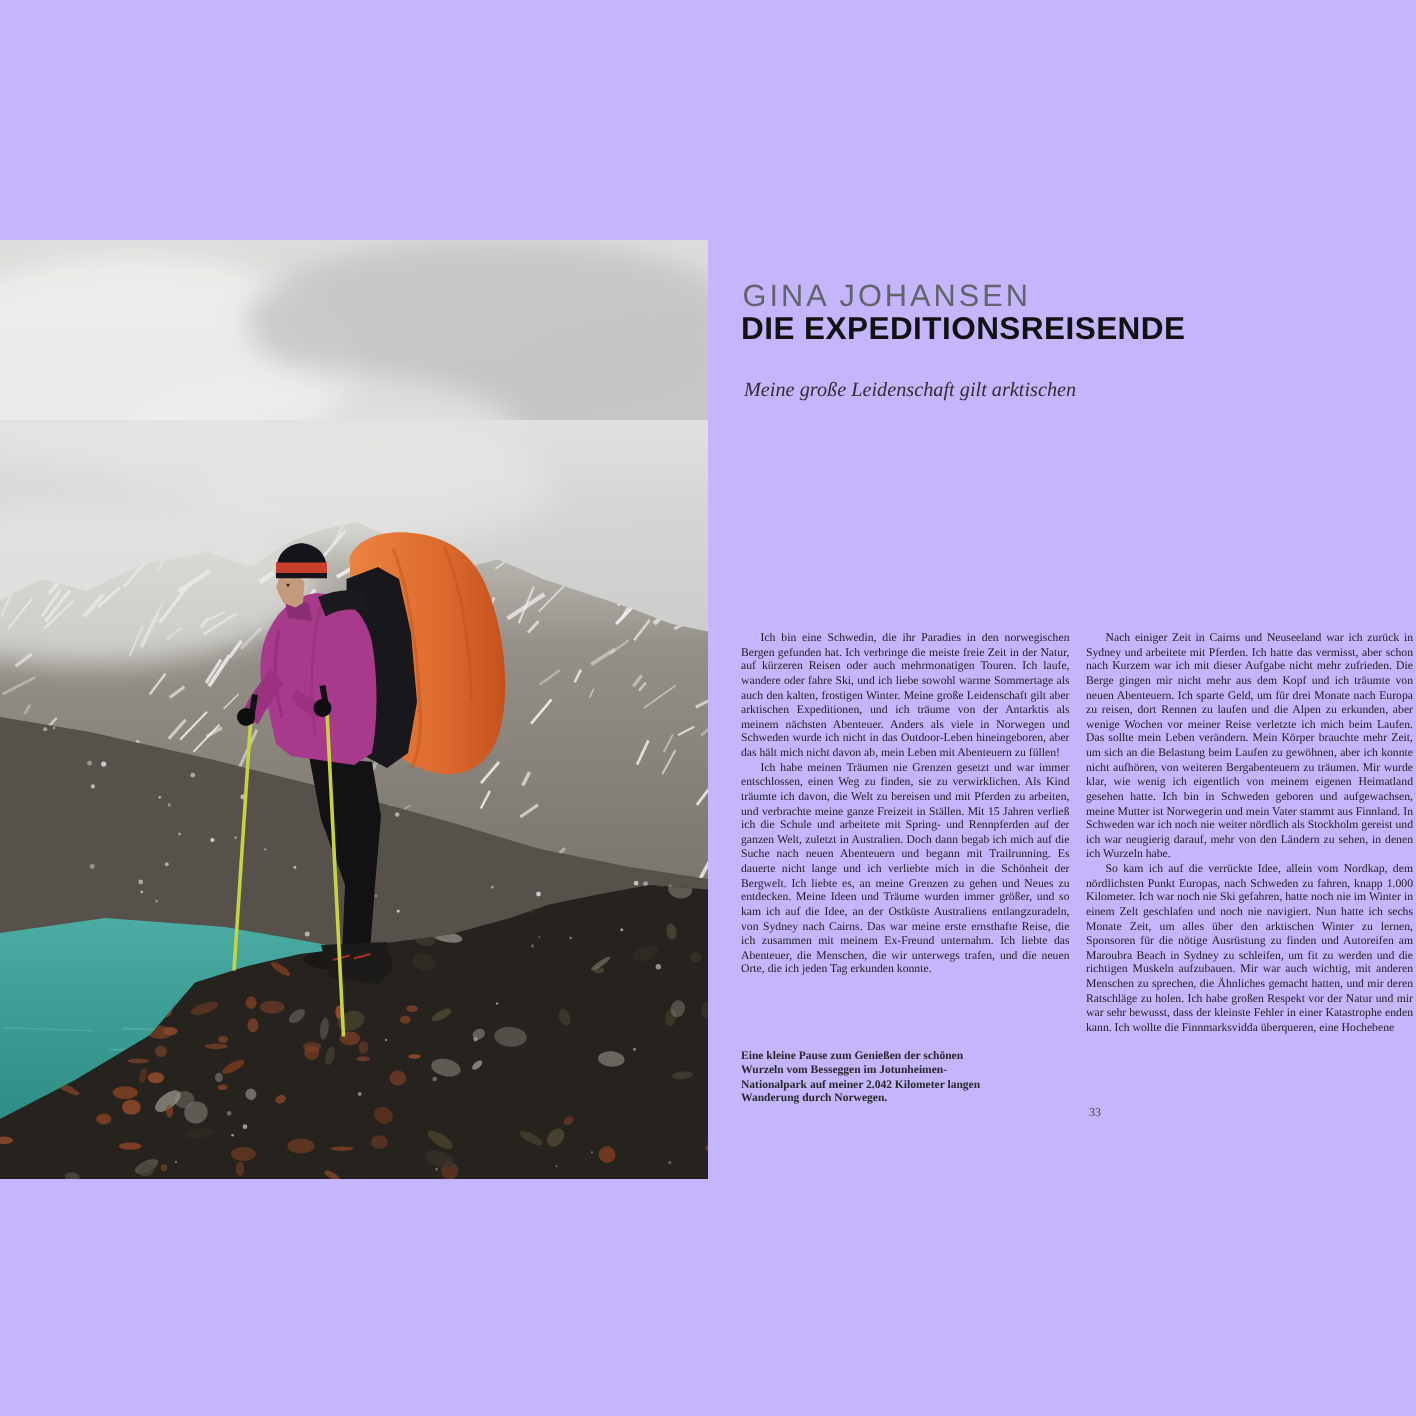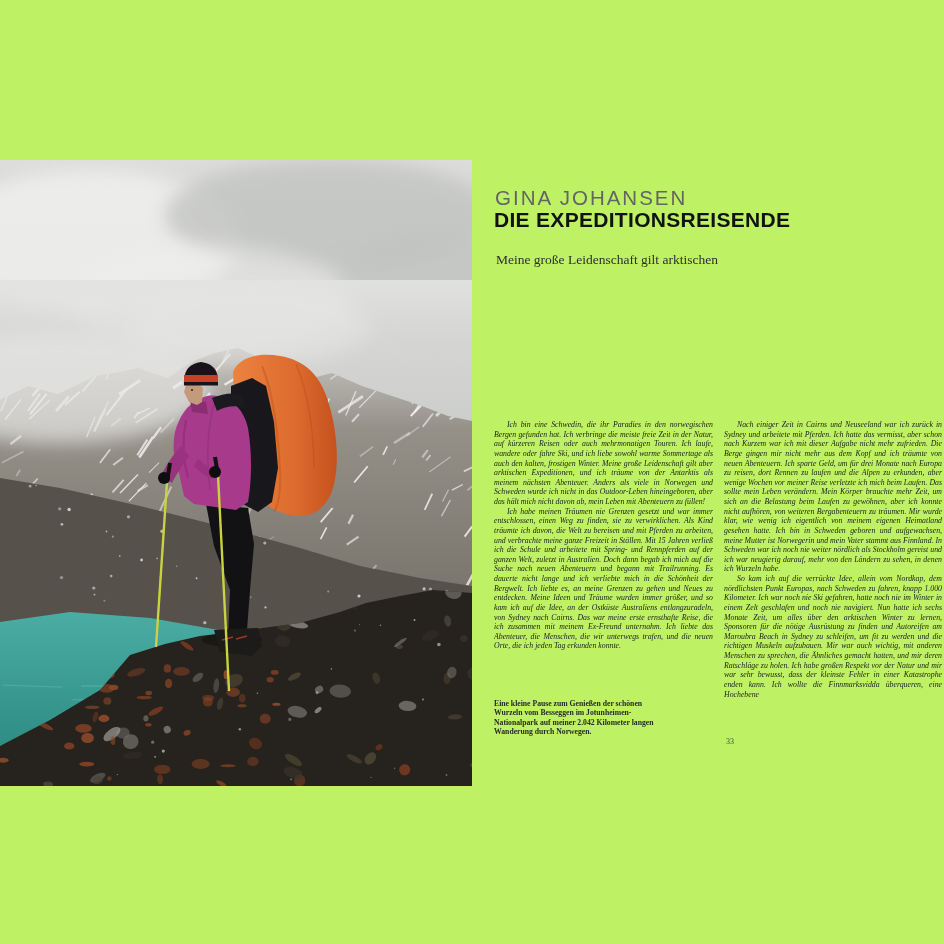--- a/index.html
+++ b/index.html
@@ -1,36 +1,36 @@
 <!DOCTYPE html>
 <html lang="de"><head>
 <meta charset="utf-8">
 <style>
   html,body{margin:0;padding:0;background:#fff;}
-  .canvas{position:relative;width:944px;height:944px;background:#bef264;overflow:hidden;
+  .canvas{position:relative;width:944px;height:944px;background:#c4b5fd;overflow:hidden;
           font-family:"Liberation Serif",serif;}
   
   .photo{position:absolute;left:0;top:160px;width:472px;height:626px;}
   .photo svg{display:block;}
   
   .author{position:absolute;left:495px;top:186px;
           font-family:"Liberation Sans",sans-serif;font-size:20.5px;font-weight:normal;
           letter-spacing:2px;color:#636466;white-space:nowrap;}
   .title{position:absolute;left:494px;top:208px;
          font-family:"Liberation Sans",sans-serif;font-size:21px;font-weight:bold;
          letter-spacing:.3px;color:#121212;white-space:nowrap;}
   .quote{position:absolute;left:496px;top:251px;
-         font-family:"Liberation Serif",serif;
+         font-family:"Liberation Serif",serif;font-style:italic;
          font-size:13.5px;line-height:17.5px;color:#2e2e2e;}
   .quote span{display:block;white-space:nowrap;}
   .col{position:absolute;top:420px;font-family:"Liberation Serif",serif;
        font-size:7.8px;line-height:9.62px;text-align:justify;color:#1d1d1d;overflow:hidden;}
   .col1{left:494px;width:219px;height:280px;}
   .col2{left:724px;width:218px;height:318px;}
-  .col p{margin:0;text-indent:13px;hyphens:auto;font-style:italic;-webkit-hyphens:auto;}
+  .col p{margin:0;text-indent:13px;hyphens:auto;-webkit-hyphens:auto;}
   .caption{position:absolute;left:494px;top:699px;
            font-family:"Liberation Serif",serif;font-weight:bold;
            font-size:7.7px;line-height:9.4px;color:#282828;}
   .caption span{display:block;white-space:nowrap;}
   .pagenum{position:absolute;left:726px;top:737px;
            font-family:"Liberation Serif",serif;font-size:8px;color:#4a4a4a;}
 </style>
 </head>
 <body>
 

